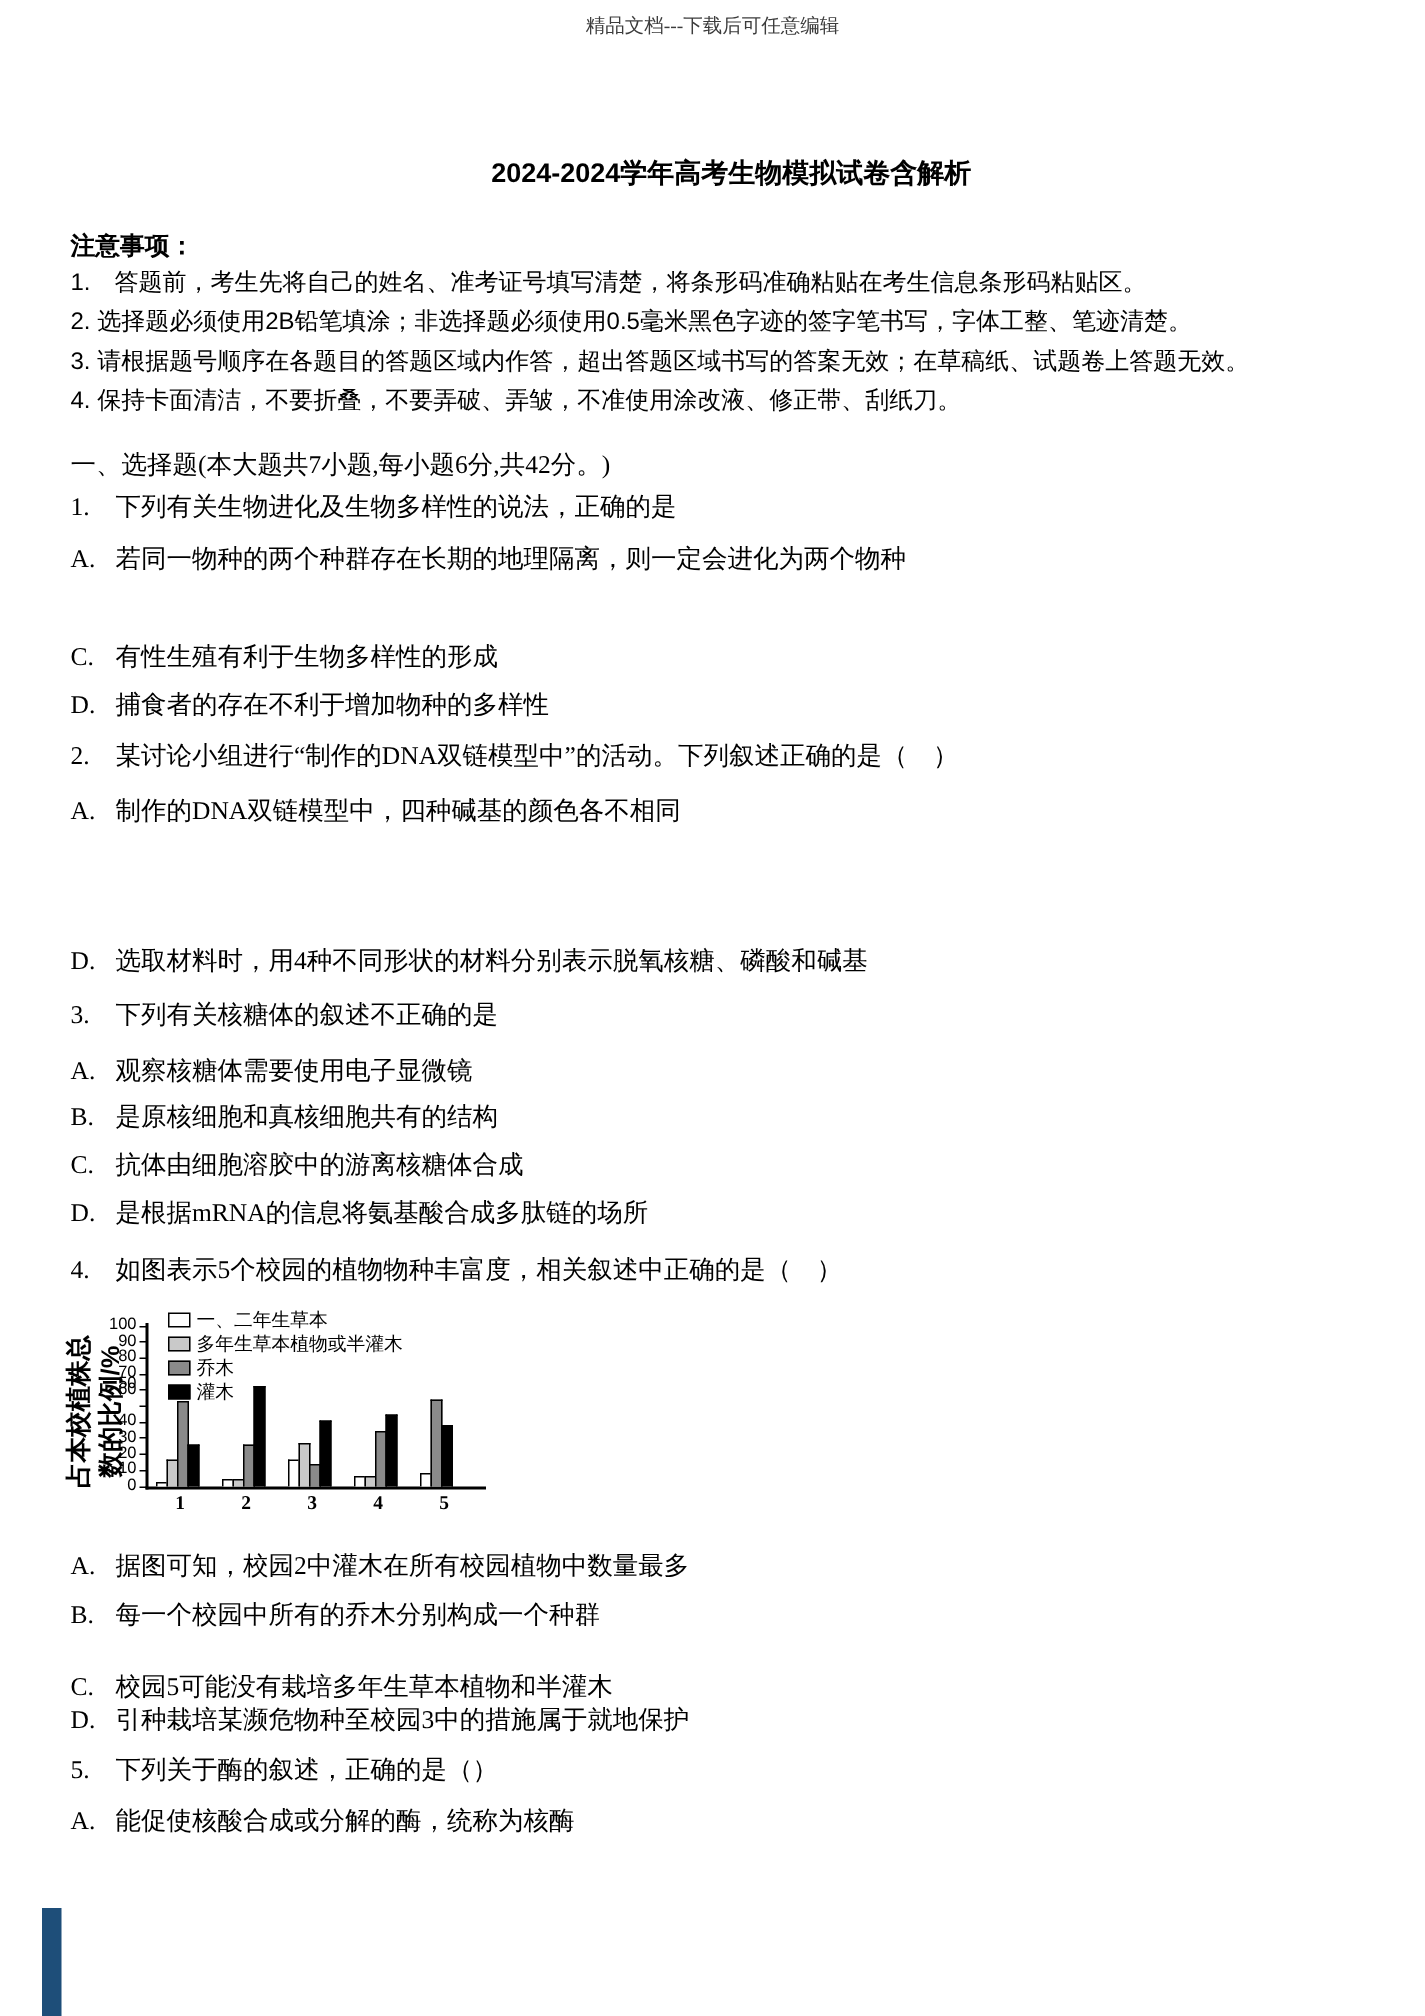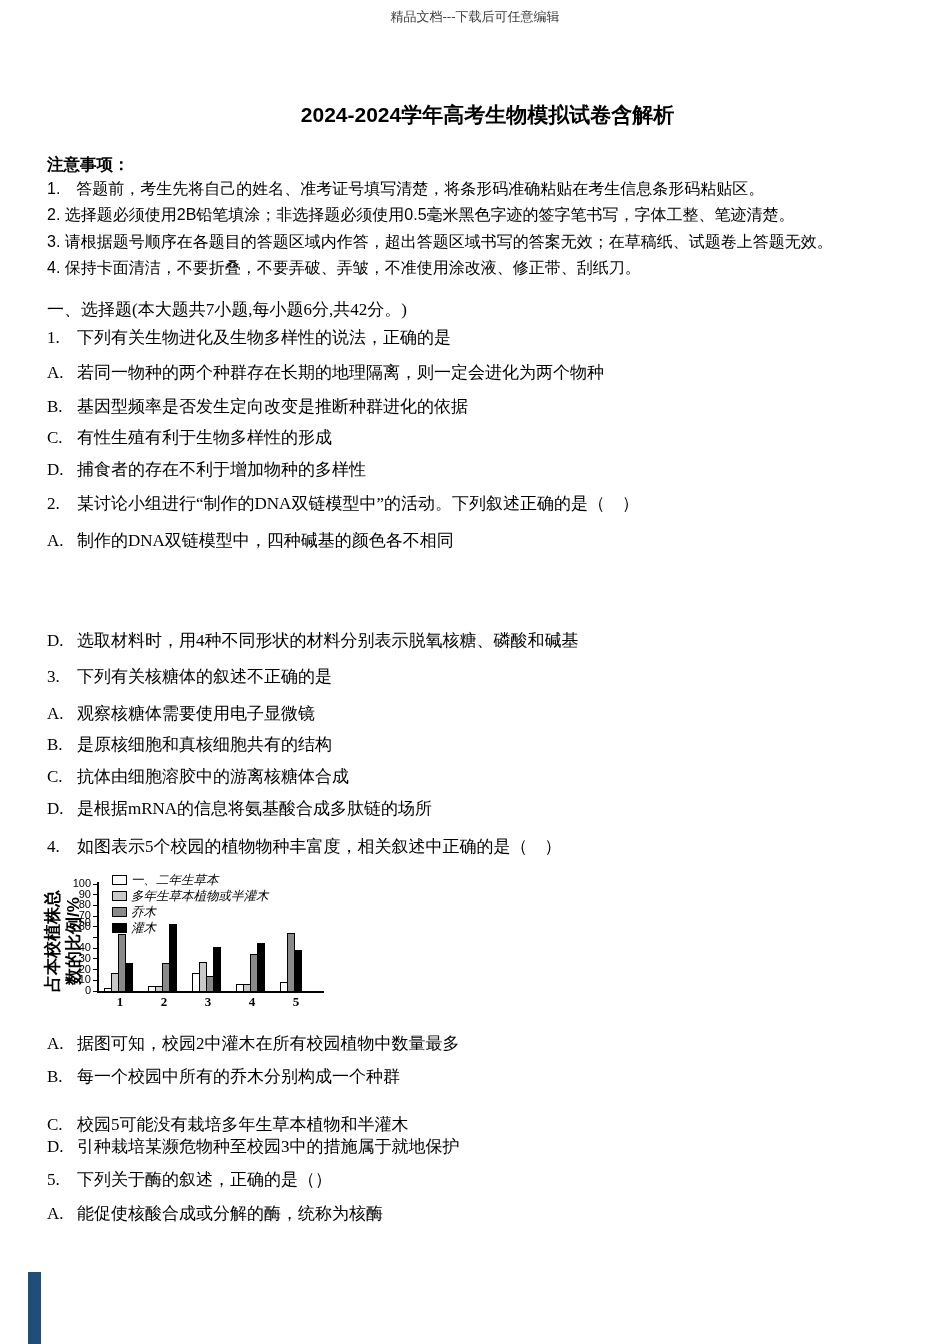--- a/index.html
+++ b/index.html
@@ -15,21 +15,21 @@
     position:absolute;left:47px;right:30px;
     font-size:17px;line-height:22px;
     white-space:nowrap;
   }
   .center{left:0;right:0;text-align:center;}
   .watermark{
     top:6px;font-size:13px;color:#3c3c3c;
     font-family:"Liberation Serif","DejaVu Serif",serif;
   }
   .doc-title{
-    top:104px;font-size:21px;font-weight:bold;
+    top:104px;font-size:18px;font-weight:bold;
     font-family:"Liberation Sans","DejaVu Sans",sans-serif;
     margin-left:25px;
   }
   .notice-heading{font-weight:bold;font-family:"Liberation Sans","DejaVu Sans",sans-serif;font-size:16.5px;}
   .notice-item{font-family:"Liberation Sans","DejaVu Sans",sans-serif;font-size:16px;}
   .opt-label{display:inline-block;min-width:30px;}
   
   .chart{position:absolute;left:40px;top:866px;width:300px;height:150px;}
   .ylabel{
     position:absolute;left:2px;top:146px;width:142px;height:44px;
@@ -54,21 +54,20 @@
     position:absolute;bottom:-19px;width:20px;text-align:center;
     font-size:13px;font-weight:bold;
     font-family:"Liberation Serif","DejaVu Serif",serif;
   }
   .legend{position:absolute;left:72px;top:6px;}
   .legend-row{display:flex;align-items:center;height:16px;white-space:nowrap;}
   .legend-swatch{width:13px;height:8px;border:1px solid #000;flex:none;}
   .legend-label{
     margin-left:4px;font-size:12.5px;
     font-family:"Liberation Sans","DejaVu Sans",sans-serif;
-    font-style:italic;
   }
   .corner-mark{position:absolute;left:28px;top:1272px;width:13px;height:72px;}
 </style>
 </head>
 <body>
 
 <div class="page">
 
   <div class="line center watermark">精品文档---下载后可任意编辑</div>
 
@@ -77,21 +76,20 @@
   <div class="line notice-heading" style="top:153px">注意事项：</div>
   <div class="line notice-item" style="top:178px">1.　答题前，考生先将自己的姓名、准考证号填写清楚，将条形码准确粘贴在考生信息条形码粘贴区。</div>
   <div class="line notice-item" style="top:204px">2. 选择题必须使用2B铅笔填涂；非选择题必须使用0.5毫米黑色字迹的签字笔书写，字体工整、笔迹清楚。</div>
   <div class="line notice-item" style="top:231px">3. 请根据题号顺序在各题目的答题区域内作答，超出答题区域书写的答案无效；在草稿纸、试题卷上答题无效。</div>
   <div class="line notice-item" style="top:257px">4. 保持卡面清洁，不要折叠，不要弄破、弄皱，不准使用涂改液、修正带、刮纸刀。</div>
 
   <div class="line" style="top:299px">一、选择题(本大题共7小题,每小题6分,共42分。)</div>
 
   <div class="line" style="top:327px"><span class="opt-label">1.</span><span>下列有关生物进化及生物多样性的说法，正确的是</span></div>
   <div class="line" style="top:362px"><span class="opt-label">A.</span><span>若同一物种的两个种群存在长期的地理隔离，则一定会进化为两个物种</span></div>
-  <div class="line" style="top:396px"><span class="opt-label">B.</span><span>基因型频率是否发生定向改变是推断种群进化的依据</span></div>
   <div class="line" style="top:427px"><span class="opt-label">C.</span><span>有性生殖有利于生物多样性的形成</span></div>
   <div class="line" style="top:459px"><span class="opt-label">D.</span><span>捕食者的存在不利于增加物种的多样性</span></div>
 
   <div class="line" style="top:493px"><span class="opt-label">2.</span><span>某讨论小组进行“制作的DNA双链模型中”的活动。下列叙述正确的是（　）</span></div>
   <div class="line" style="top:530px"><span class="opt-label">A.</span><span>制作的DNA双链模型中，四种碱基的颜色各不相同</span></div>
   <div class="line" style="top:630px"><span class="opt-label">D.</span><span>选取材料时，用4种不同形状的材料分别表示脱氧核糖、磷酸和碱基</span></div>
 
   <div class="line" style="top:666px"><span class="opt-label">3.</span><span>下列有关核糖体的叙述不正确的是</span></div>
   <div class="line" style="top:703px"><span class="opt-label">A.</span><span>观察核糖体需要使用电子显微镜</span></div>
   <div class="line" style="top:734px"><span class="opt-label">B.</span><span>是原核细胞和真核细胞共有的结构</span></div>

